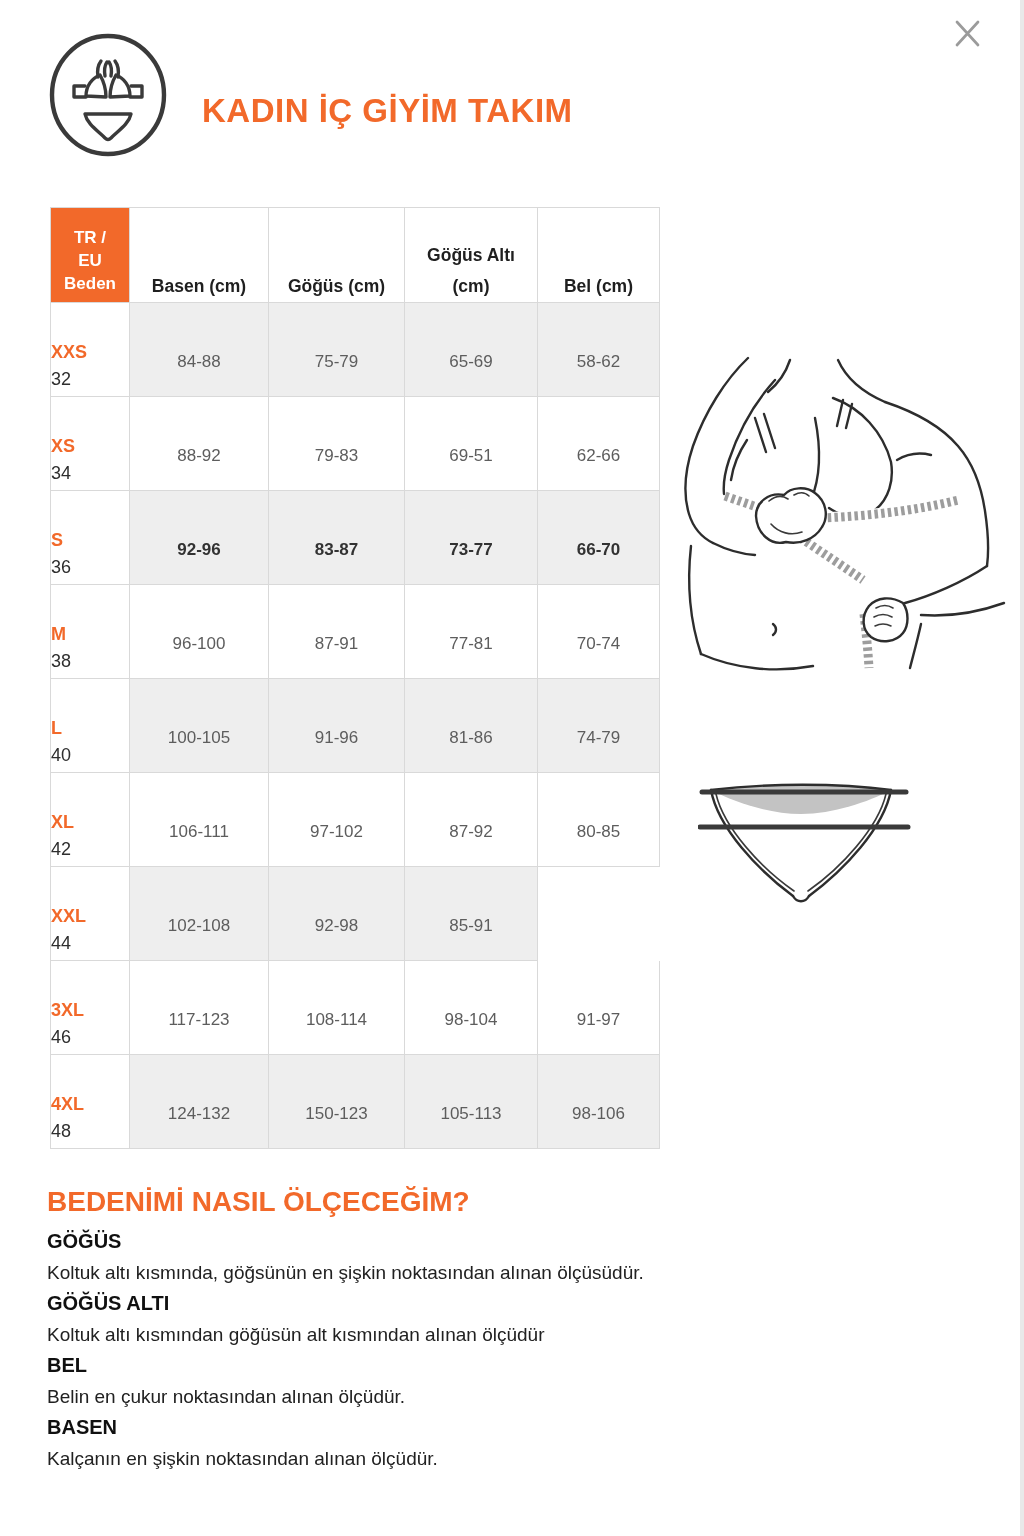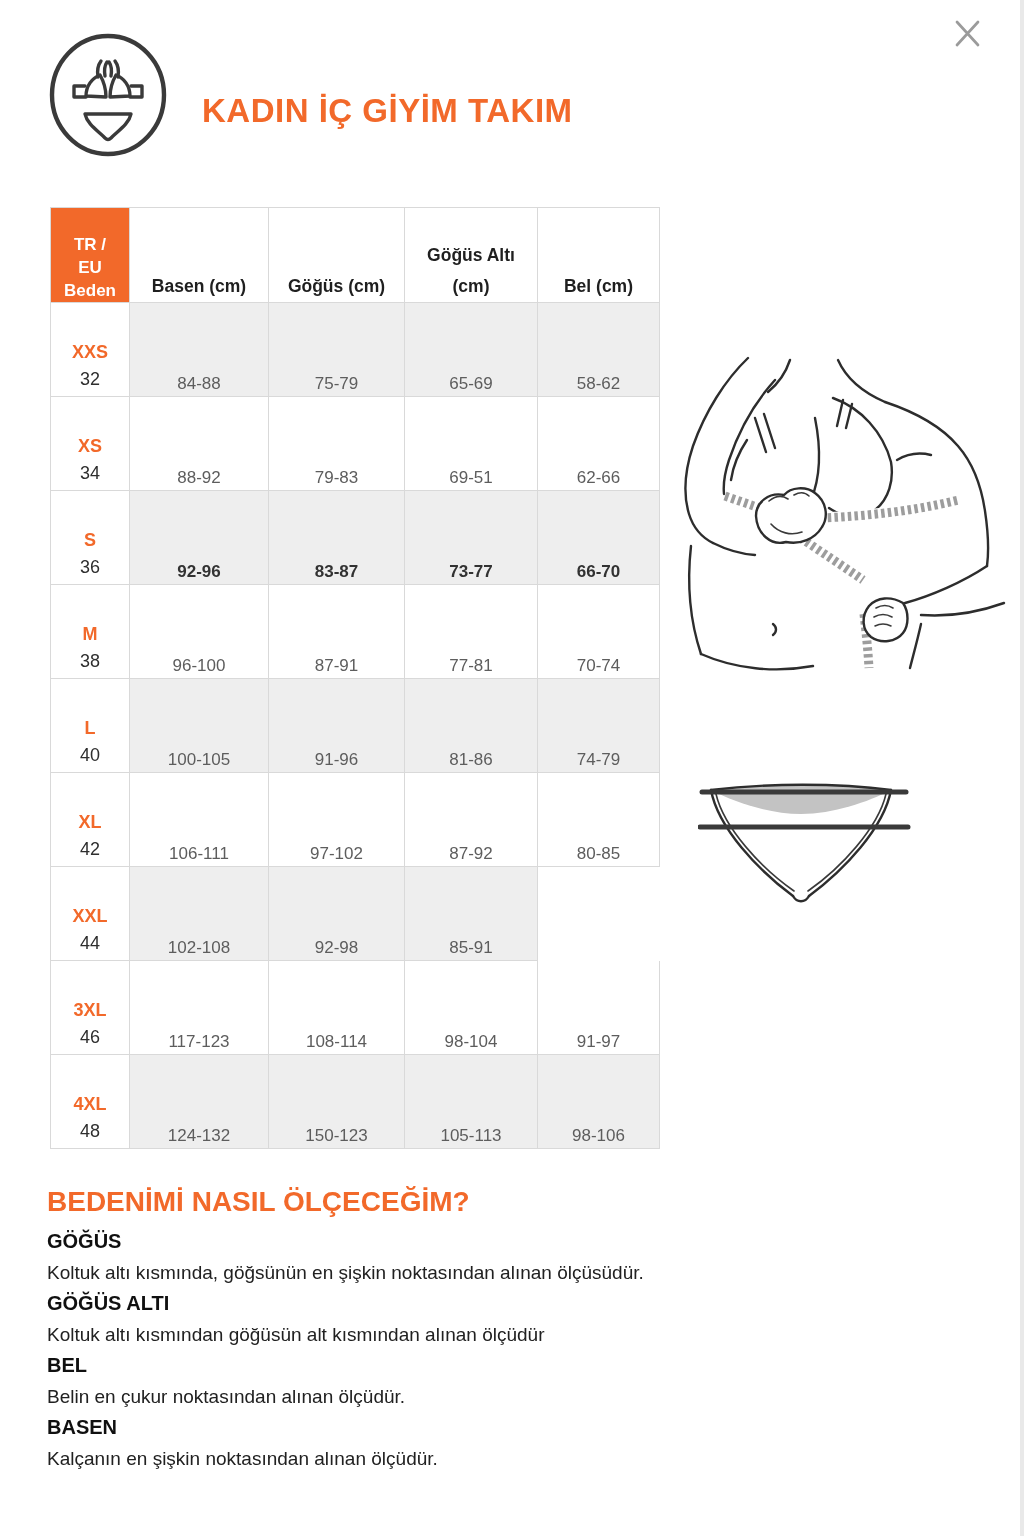--- a/index.html
+++ b/index.html
@@ -30,31 +30,31 @@
 
   
   .size-table{position:absolute;left:50px;top:207px;width:611px;}
   .trow{display:grid;grid-template-columns:80px 139px 136px 133px 122px;height:94px;}
   .trow.head{height:96px;}
   .tcell{border-right:1px solid var(--border);border-bottom:1px solid var(--border);background:#fff;min-width:0;}
   .trow .tcell:first-child{border-left:1px solid var(--border);}
   .trow.head .tcell{border-top:1px solid var(--border);}
   .corner{
     background:var(--accent);color:#fff;font-weight:700;font-size:17px;line-height:23px;text-align:center;
-    display:flex;flex-direction:column;justify-content:flex-end;align-items:center;
+    display:flex;flex-direction:column;justify-content:flex-end;align-items:center;padding-bottom:7px;
     border-color:var(--border);
   }
   .colhead{
     display:flex;flex-direction:column;justify-content:flex-end;align-items:center;
     font-weight:700;font-size:17.5px;color:var(--ink);line-height:31px;text-align:center;
   }
-  .labelcell{display:flex;flex-direction:column;justify-content:flex-end;align-items:center;padding-bottom:8px;background:#fff;}
+  .labelcell{display:flex;flex-direction:column;justify-content:flex-end;padding-bottom:8px;background:#fff;}
   .sz{color:var(--accent);font-weight:700;font-size:18px;line-height:20px;margin-bottom:8px;}
   .eu{color:#2e2e2e;font-size:18px;line-height:18px;}
-  .val{display:flex;align-items:flex-end;justify-content:center;padding-bottom:2px;color:var(--val);font-size:17px;}
+  .val{display:flex;align-items:flex-end;justify-content:center;padding-bottom:24px;color:var(--val);font-size:17px;}
   .shaded .val{background:var(--shade);}
   .boldrow .val{font-weight:700;color:#323232;}
 
   
   .fig-torso{position:absolute;left:663px;top:356px;}
   .fig-panty{position:absolute;left:698px;top:770px;}
   .sketch{stroke:#2d2d2d;stroke-width:2.4;fill:none;stroke-linecap:round;stroke-linejoin:round;}
   .sketch-thin{stroke:#3a3a3a;stroke-width:1.6;fill:none;stroke-linecap:round;}
   .tape-bg{stroke:#ffffff;stroke-width:11;fill:none;stroke-linecap:butt;}
   .tape-fg{stroke:#8c8c8c;stroke-width:9;fill:none;stroke-dasharray:3.5 3.2;stroke-linecap:butt;opacity:.85;}

